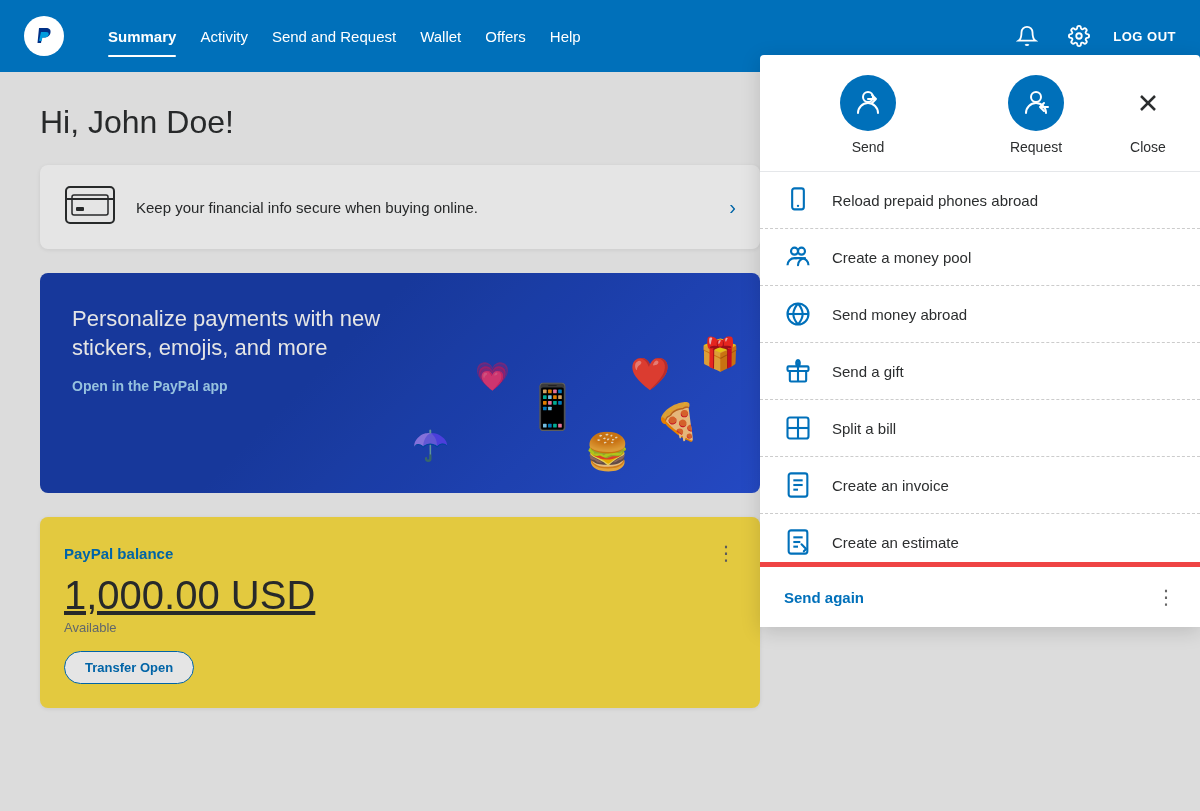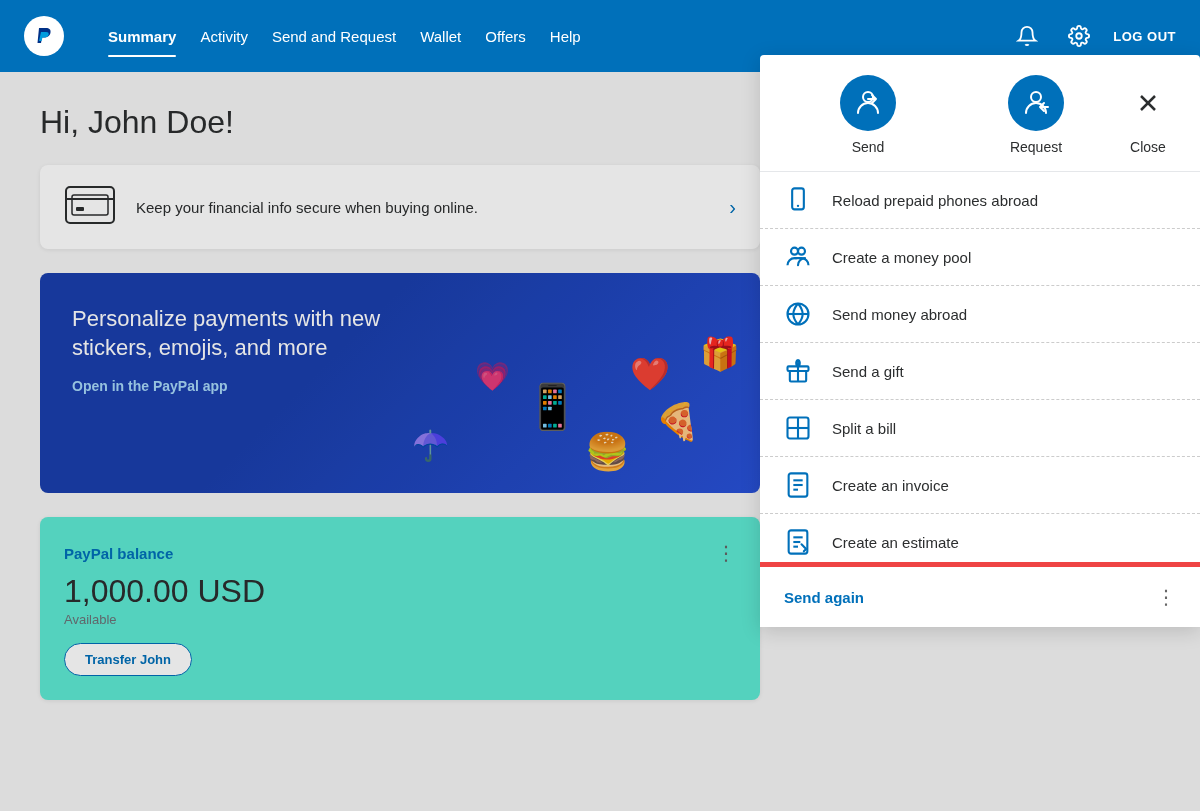--- a/index.html
+++ b/index.html
@@ -94,32 +94,32 @@
     .promo-emojis {
       position: absolute;
       bottom: 0; right: 0;
       width: 360px; height: 200px;
     }
     
     .emoji-item { position: absolute; font-size: 36px; }
 
     
     .balance-card {
-      background: #5eead4;
+      background: #fde047;
       border-radius: 8px;
       padding: 24px;
       box-shadow: 0 1px 4px rgba(0,0,0,0.08);
     }
     .balance-header {
       display: flex; justify-content: space-between; align-items: center;
       margin-bottom: 8px;
     }
     .balance-title { color: #0070ba; font-size: 15px; font-weight: 600; }
     .dots-menu { color: #666; font-size: 20px; cursor: pointer; background: none; border: none; }
-    .balance-amount { font-size: 32px; font-weight: 300; color: #2c2e2f; }
+    .balance-amount { font-size: 40px; font-weight: 300; color: #2c2e2f; text-decoration: underline; }
     .balance-available { font-size: 13px; color: #6c7378; margin-top: 2px; margin-bottom: 16px; }
     .transfer-btn {
       border: 1.5px solid #0070ba;
       color: #0070ba;
       background: white;
       border-radius: 20px;
       padding: 8px 20px;
       font-size: 13px;
       font-weight: 600;
       cursor: pointer;
@@ -272,21 +272,21 @@
         </div>
       </div>
 
       <div class="balance-card">
         <div class="balance-header">
           <span class="balance-title">PayPal balance</span>
           <button class="dots-menu">⋮</button>
         </div>
         <div class="balance-amount">1,000.00 USD</div>
         <div class="balance-available">Available</div>
-        <button class="transfer-btn">Transfer John</button>
+        <button class="transfer-btn">Transfer Open</button>
       </div>
     </div>
   </div>
 
   <div class="dropdown-panel" style="top: 55px; right: 0px;">
 
     <div class="panel-top">
       <div class="panel-action">
         <div class="panel-action-icon">
           <svg width="28" height="28" viewBox="0 0 28 28" fill="none">

